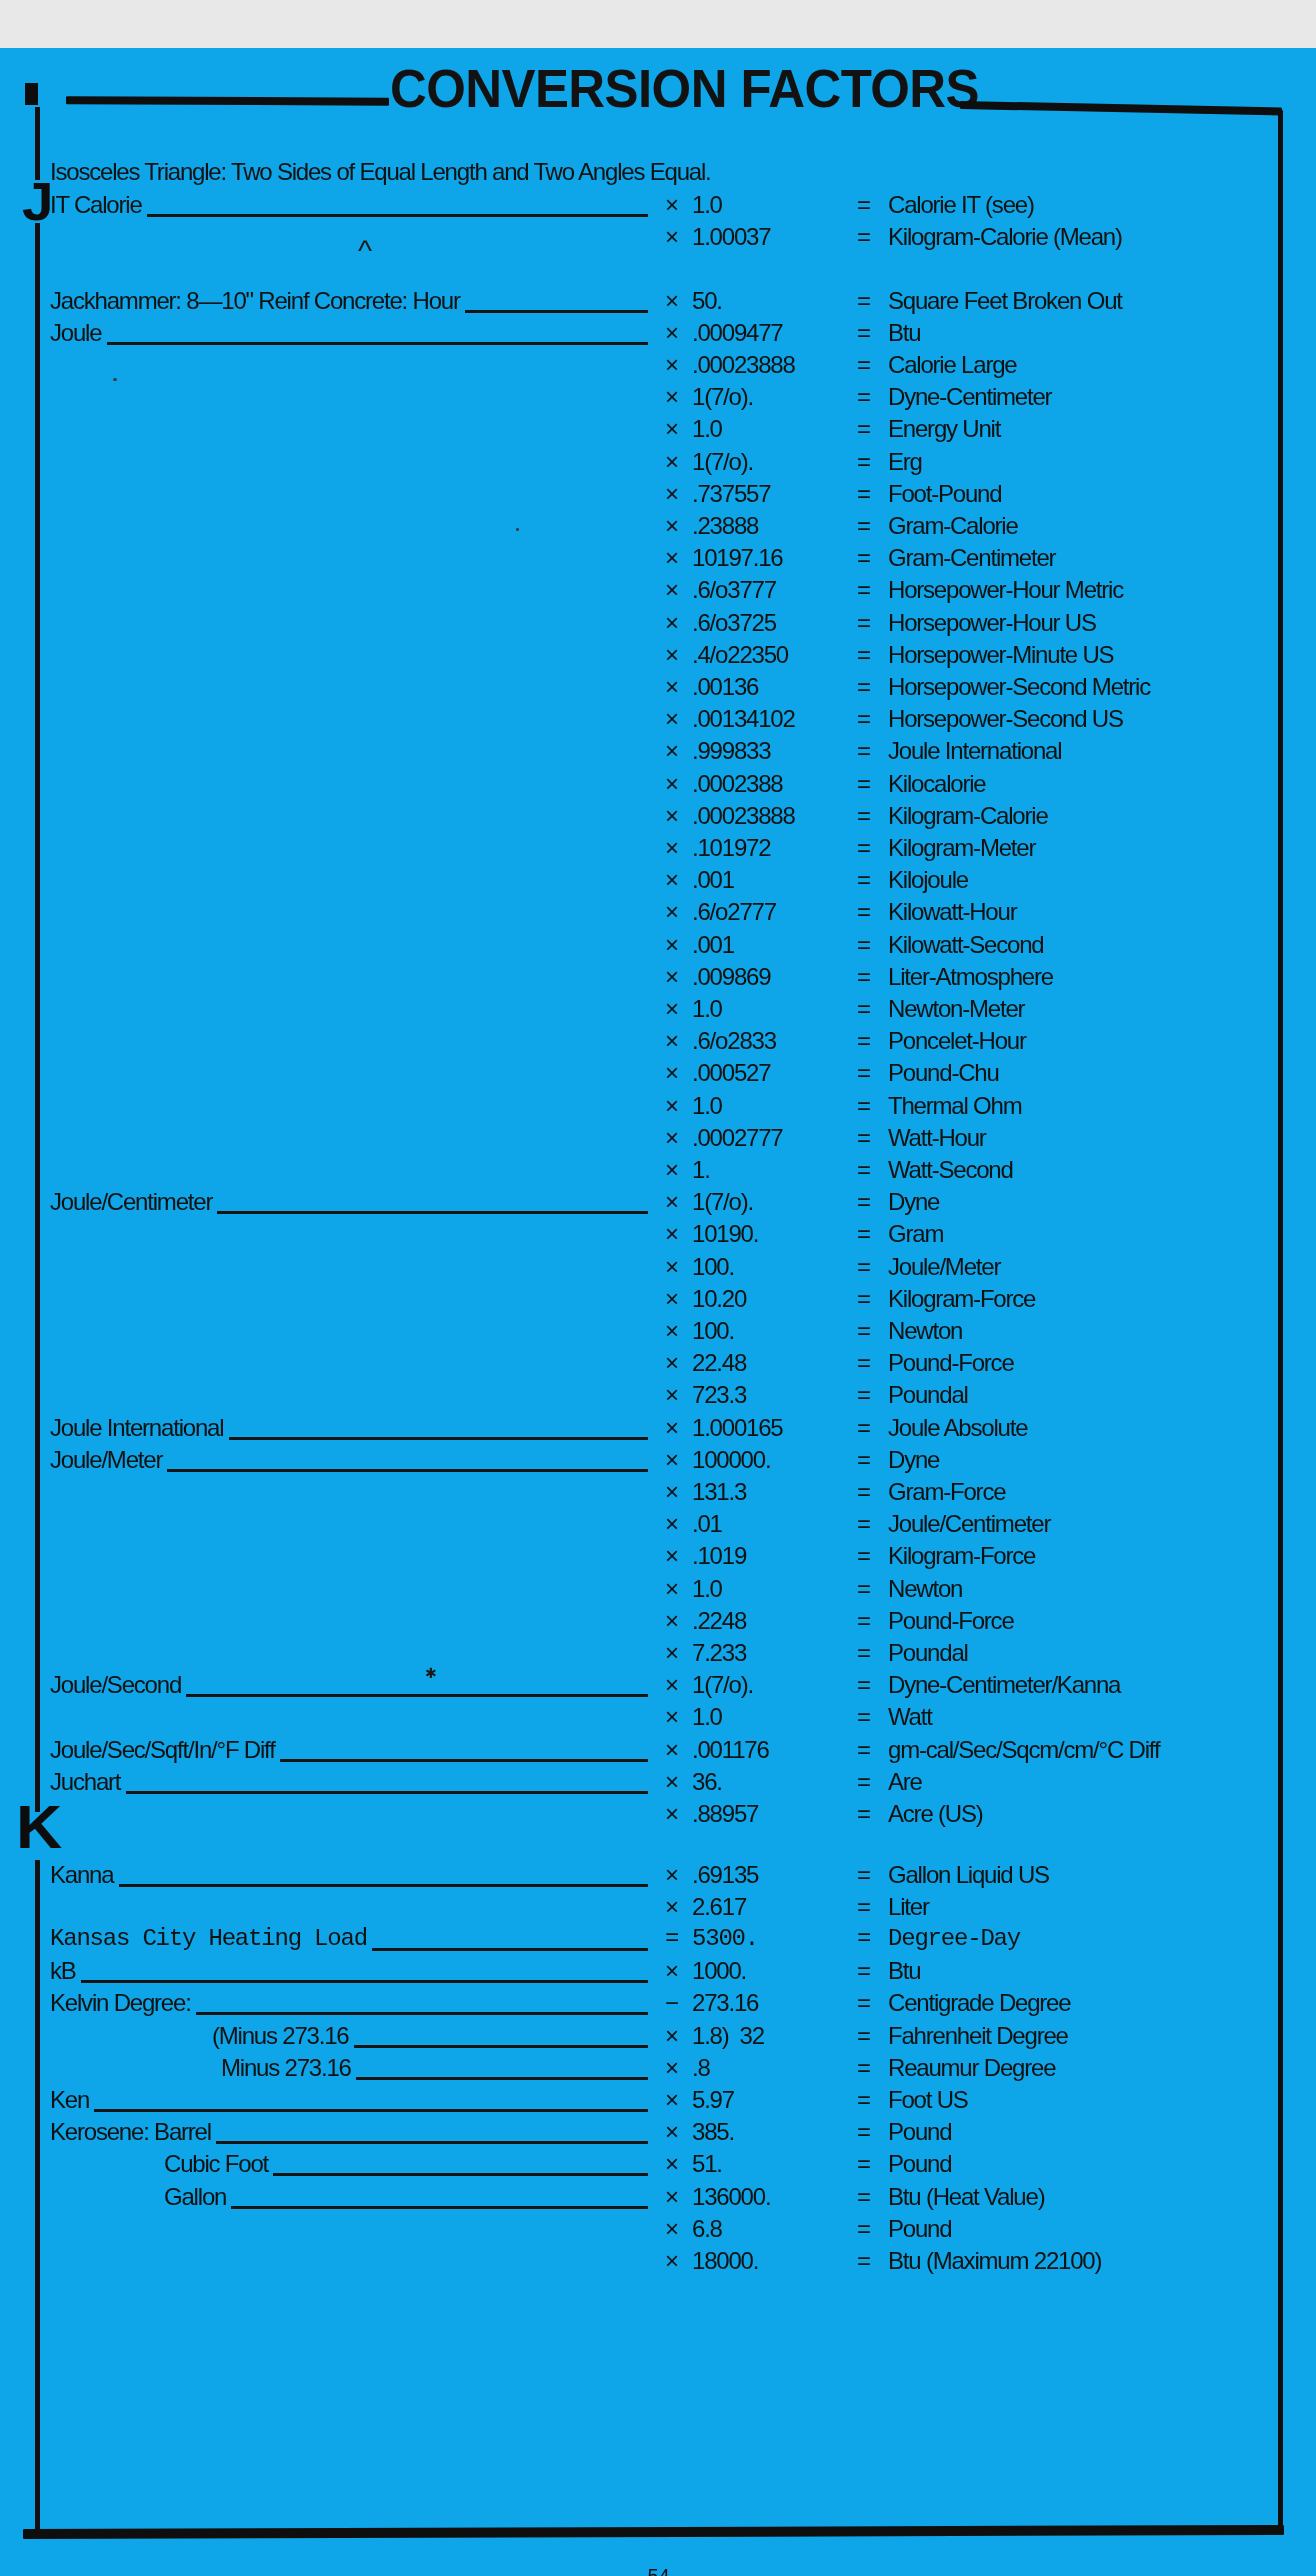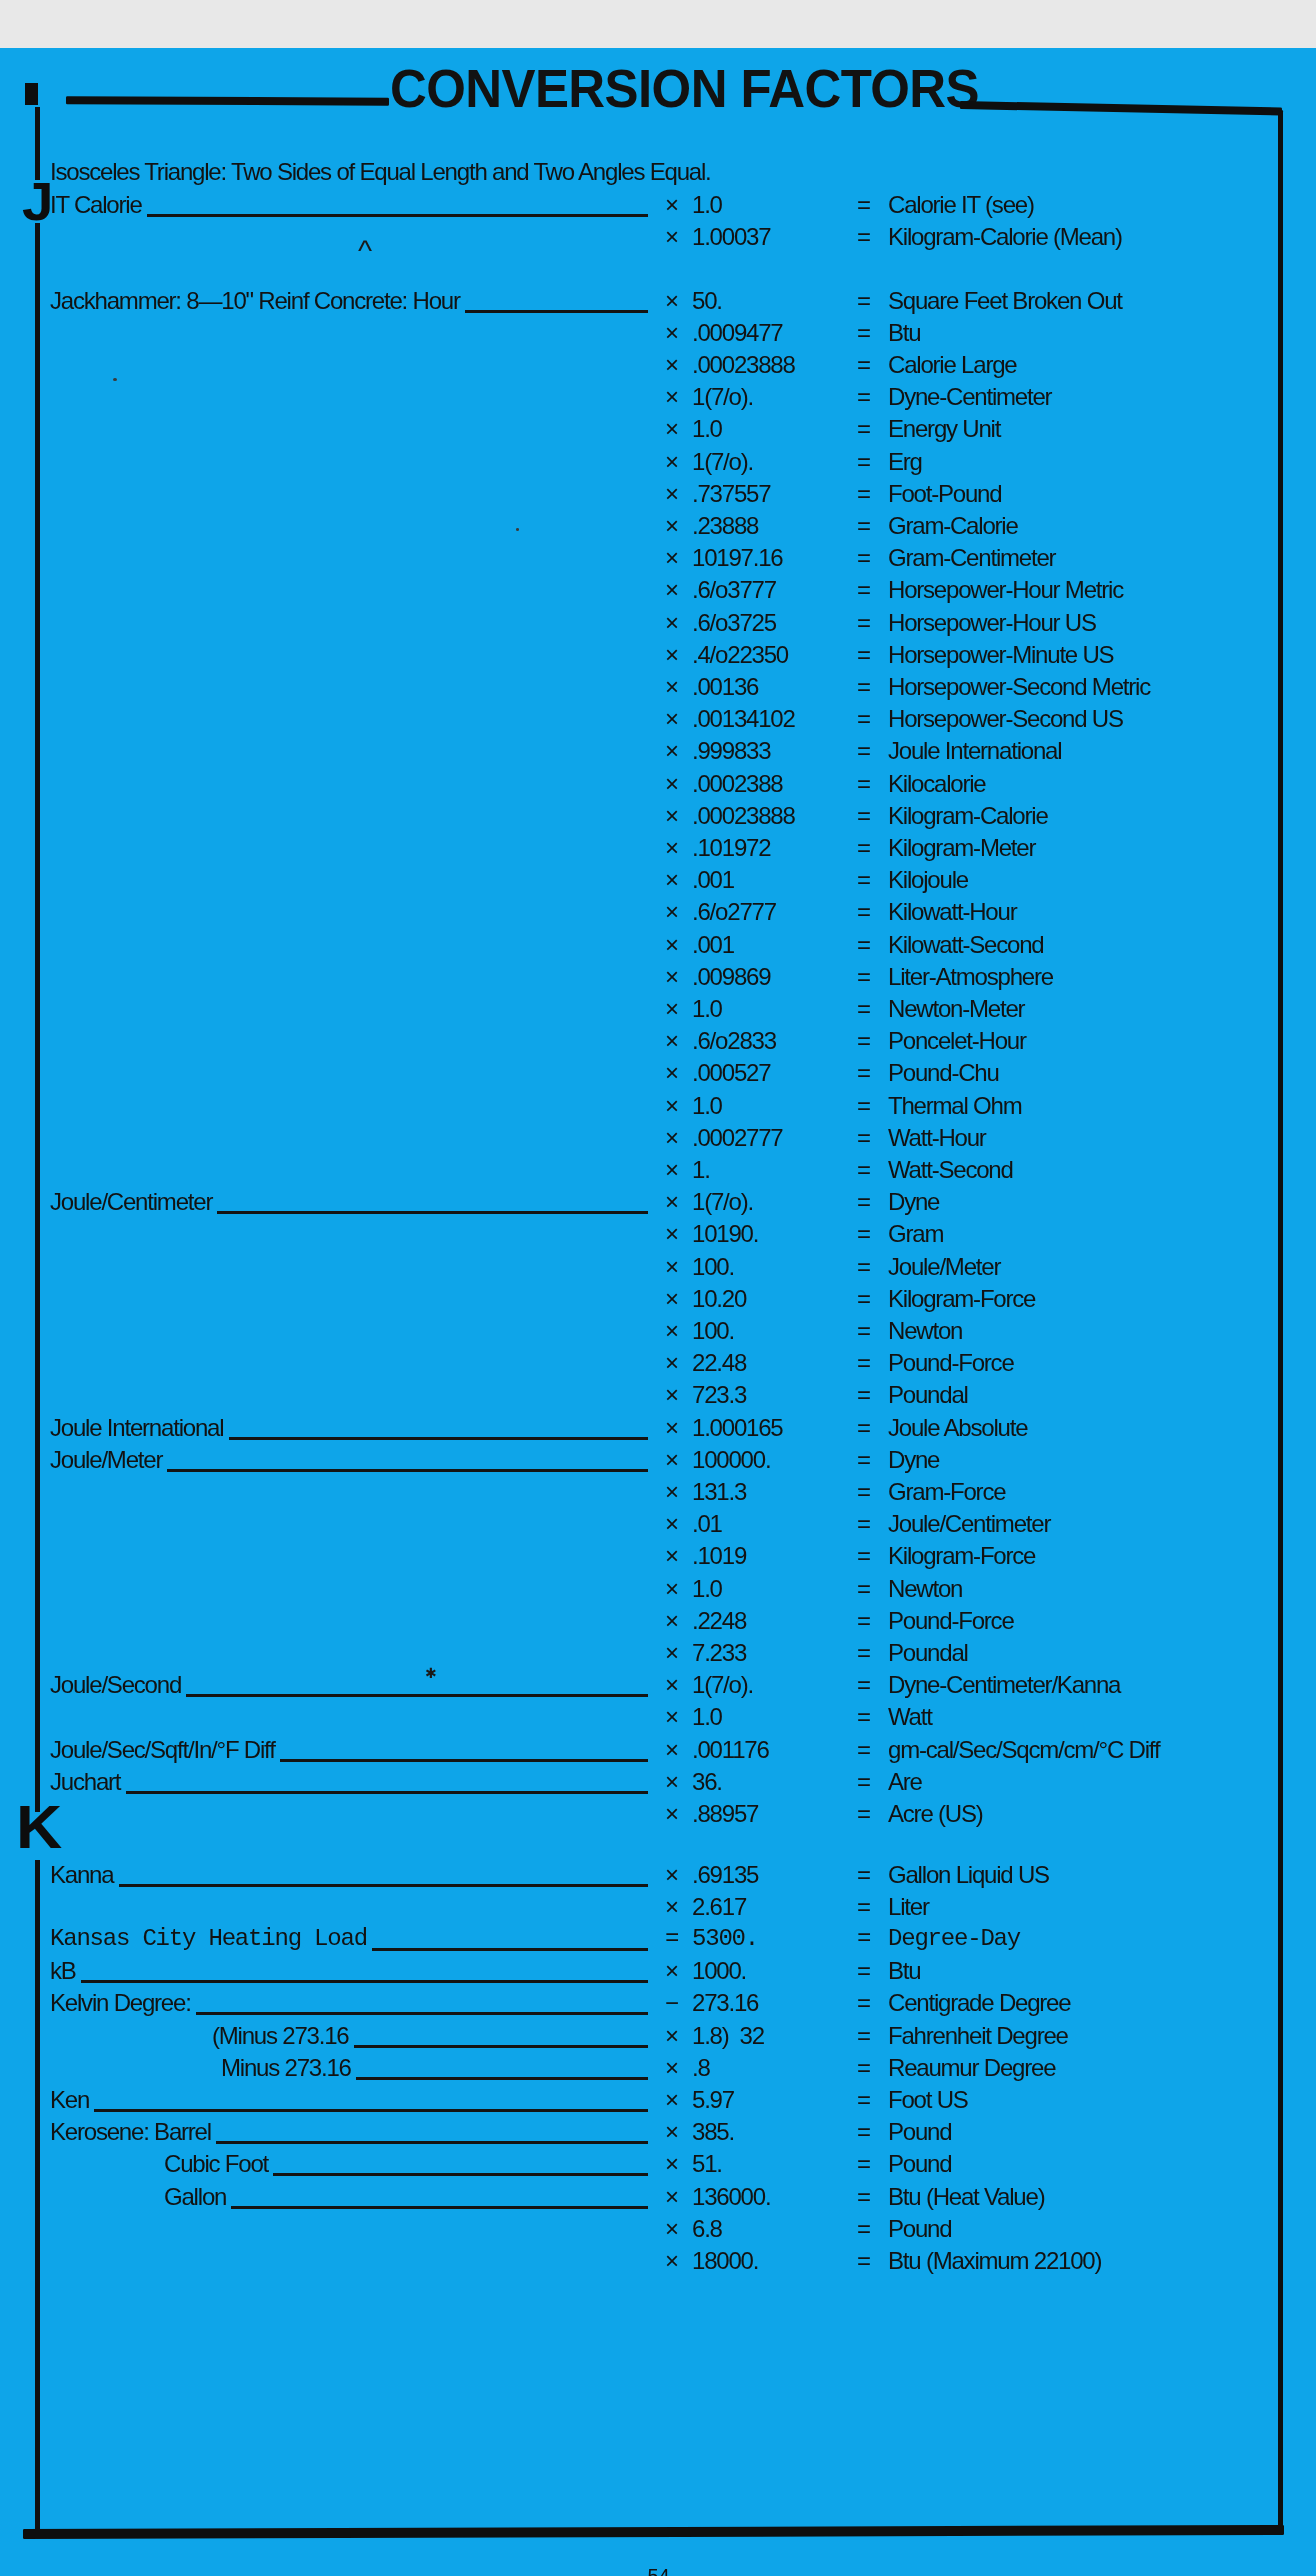--- a/index.html
+++ b/index.html
@@ -93,20 +93,24 @@
       <div class="section-letter" style="top: 126px; left: 22px; font-size: 54px;">J</div>
       <div class="row" style="top: 238px;">
         <div class="namewrap">
           <span class="name">Jackhammer: 8—10" Reinf Concrete: Hour</span>
           <div class="leader"></div>
         </div>
         <div class="factor"><span class="op">×</span><span class="val">50.</span></div>
         <div class="result"><span class="op" style="width: 31px;">=</span><span class="res-text">Square Feet Broken Out</span></div>
       </div>
       <div class="row" style="top: 270px;">
+        <div class="namewrap">
+          <span class="name">Joule</span>
+          <div class="leader"></div>
+        </div>
         <div class="factor"><span class="op">×</span><span class="val">.0009477</span></div>
         <div class="result"><span class="op" style="width: 31px;">=</span><span class="res-text">Btu</span></div>
       </div>
       <div class="row" style="top: 302px;">
         <div class="factor"><span class="op">×</span><span class="val">.00023888</span></div>
         <div class="result"><span class="op" style="width: 31px;">=</span><span class="res-text">Calorie Large</span></div>
       </div>
       <div class="row" style="top: 334px;">
         <div class="factor"><span class="op">×</span><span class="val">1(7/o).</span></div>
         <div class="result"><span class="op" style="width: 31px;">=</span><span class="res-text">Dyne-Centimeter</span></div>

